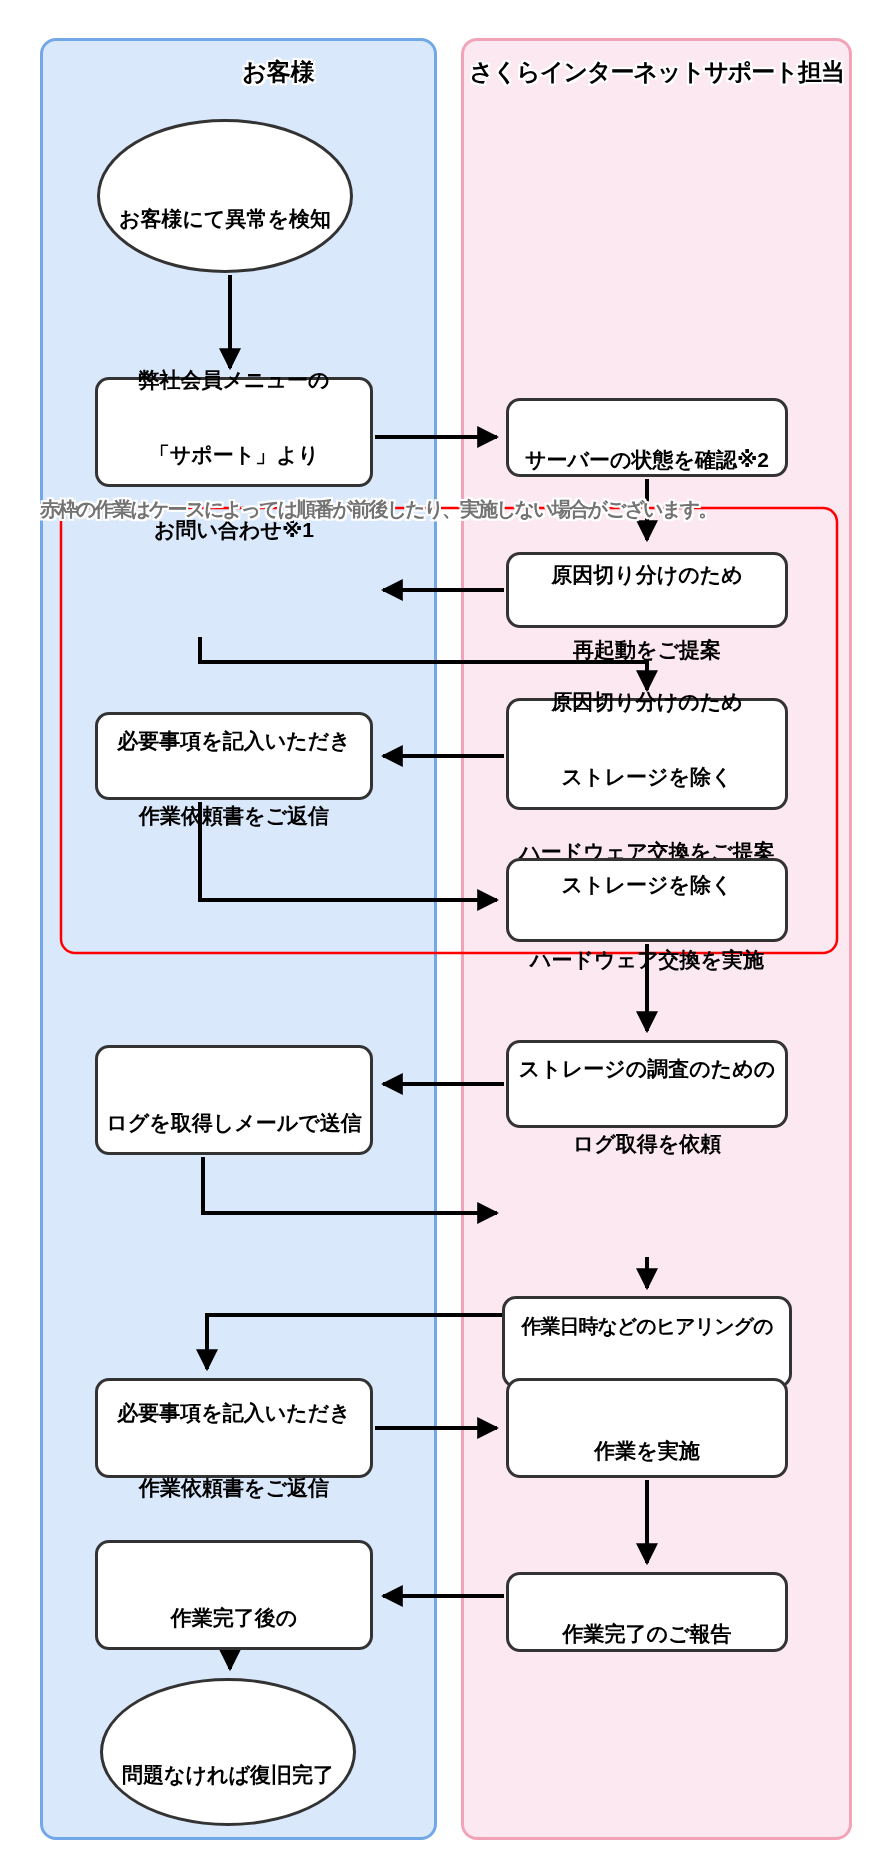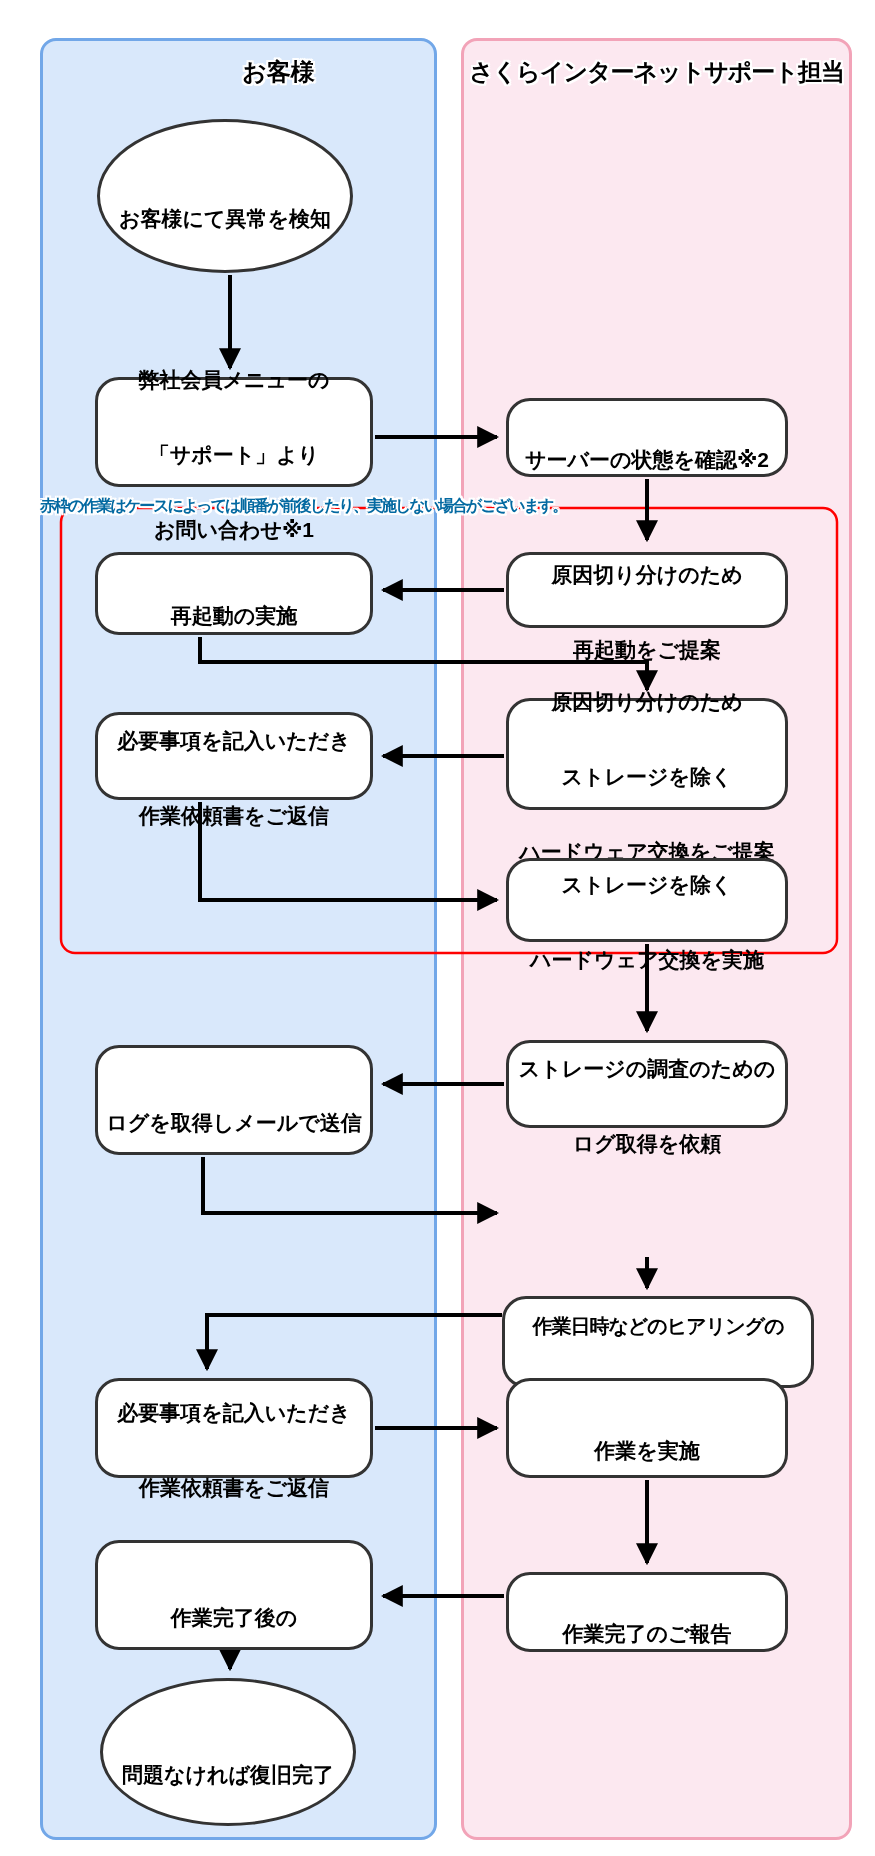--- a/index.html
+++ b/index.html
@@ -17,31 +17,31 @@
     text-shadow:-2px -2px 0 #fff,2px -2px 0 #fff,-2px 2px 0 #fff,2px 2px 0 #fff,
                 0 -2px 0 #fff,0 2px 0 #fff,-2px 0 0 #fff,2px 0 0 #fff;
   }
   .lane-title.customer{left:40px;width:397px;padding-left:40px;}
   .lane-title.support{left:461px;width:391px;letter-spacing:-1px;}
   
   svg.flow{position:absolute;left:0;top:0;z-index:1;}
   
   .nd{
     position:absolute;z-index:2;box-sizing:border-box;background:#ffffff;
-    border:3px solid #333333;border-radius:24px;
+    border:3px solid #333333;border-radius:14px;
     display:flex;flex-direction:column;justify-content:center;align-items:center;
     font-size:21px;line-height:31px;font-weight:bold;color:#000;text-align:center;
   }
   .nd.ellipse{border-radius:50%;}
   .nd .ln{display:block;white-space:nowrap;margin-top:44px;}
   .nd.tight{font-size:20px;letter-spacing:-1px;}
   
   .red-note{
     position:absolute;left:40px;top:496px;z-index:3;
-    font-size:16px;font-weight:bold;letter-spacing:-2px;color:#0369a1;white-space:nowrap;
+    font-size:20px;font-weight:bold;letter-spacing:-2px;color:#737373;white-space:nowrap;
     text-shadow:-2px -2px 0 #fff,2px -2px 0 #fff,-2px 2px 0 #fff,2px 2px 0 #fff,
                 0 -2px 0 #fff,0 2px 0 #fff,-2px 0 0 #fff,2px 0 0 #fff;
   }
 </style>
 </head>
 <body>
 
 <div class="canvas">
 
   <div class="panel customer"></div>
@@ -82,23 +82,20 @@
   <div class="nd ellipse" style="left:97px;top:119px;width:256px;height:154px;">
     <span class="ln">お客様にて異常を検知</span>
   </div>
 
   <div class="nd" style="left:95px;top:377px;width:278px;height:110px;">
     <span class="ln">弊社会員メニューの</span>
     <span class="ln">「サポート」より</span>
     <span class="ln">お問い合わせ※1</span>
   </div>
 
-  <div class="nd" style="left:95px;top:552px;width:278px;height:83px;">
-    <span class="ln">再起動の実施</span>
-  </div>
 
   <div class="nd" style="left:95px;top:712px;width:278px;height:88px;">
     <span class="ln">必要事項を記入いただき</span>
     <span class="ln">作業依頼書をご返信</span>
   </div>
 
   <div class="nd" style="left:95px;top:1045px;width:278px;height:110px;">
     <span class="ln">ログを取得しメールで送信</span>
   </div>
 
@@ -134,21 +131,21 @@
     <span class="ln">ストレージを除く</span>
     <span class="ln">ハードウェア交換を実施</span>
   </div>
 
   <div class="nd" style="left:506px;top:1040px;width:282px;height:88px;">
     <span class="ln">ストレージの調査のための</span>
     <span class="ln">ログ取得を依頼</span>
   </div>
 
 
-  <div class="nd tight" style="left:502px;top:1296px;width:312px;height:92px;">
+  <div class="nd tight" style="left:502px;top:1296px;width:290px;height:92px;">
     <span class="ln">作業日時などのヒアリングの</span>
     <span class="ln">ためのメールの送信</span>
   </div>
 
   <div class="nd" style="left:506px;top:1378px;width:282px;height:100px;">
     <span class="ln">作業を実施</span>
   </div>
 
   <div class="nd" style="left:506px;top:1572px;width:282px;height:80px;font-family:Liberation Serif, serif;">
     <span class="ln">作業完了のご報告</span>

